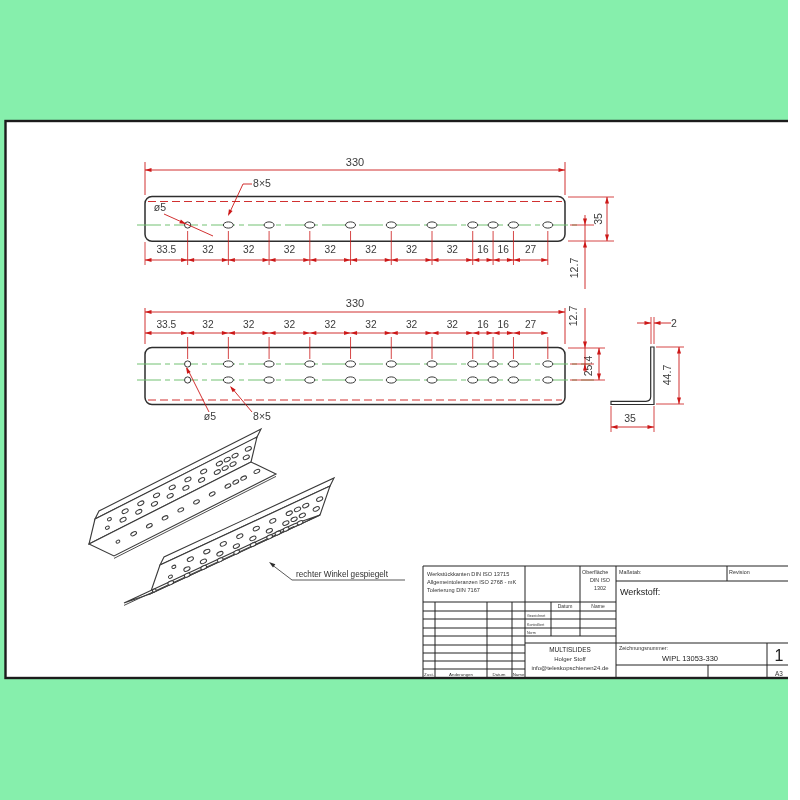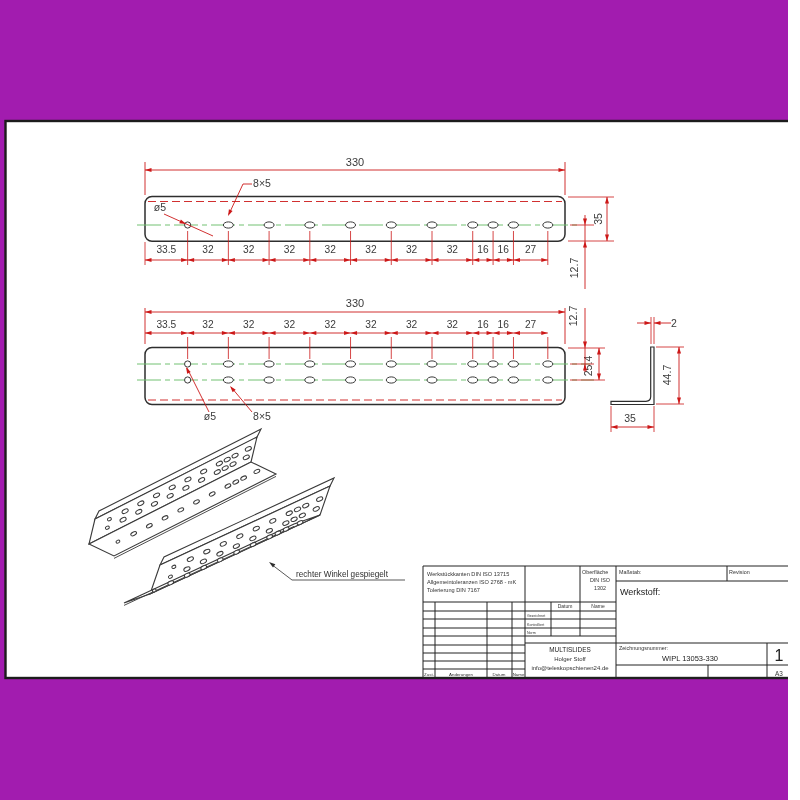--- a/index.html
+++ b/index.html
@@ -1,16 +1,16 @@
 <!DOCTYPE html>
 <html><head>
 <meta charset="utf-8">
 <style>
   html,body{margin:0;padding:0;background:#fff;}
-  .page{width:788px;height:800px;background:#a21caf;position:relative;overflow:hidden;
+  .page{width:788px;height:800px;background:#86efac;position:relative;overflow:hidden;
         font-family:"Liberation Sans",sans-serif;}
   svg text{font-family:"Liberation Sans",sans-serif;}
 </style>
 </head>
 <body>
 
 <div class="page">
 <svg id="cad" width="800" height="800" viewBox="0 0 800 800">
 
   <rect x="5.5" y="121" width="787" height="557" fill="#ffffff" stroke="#1c1c1c" stroke-width="2.4"></rect>

